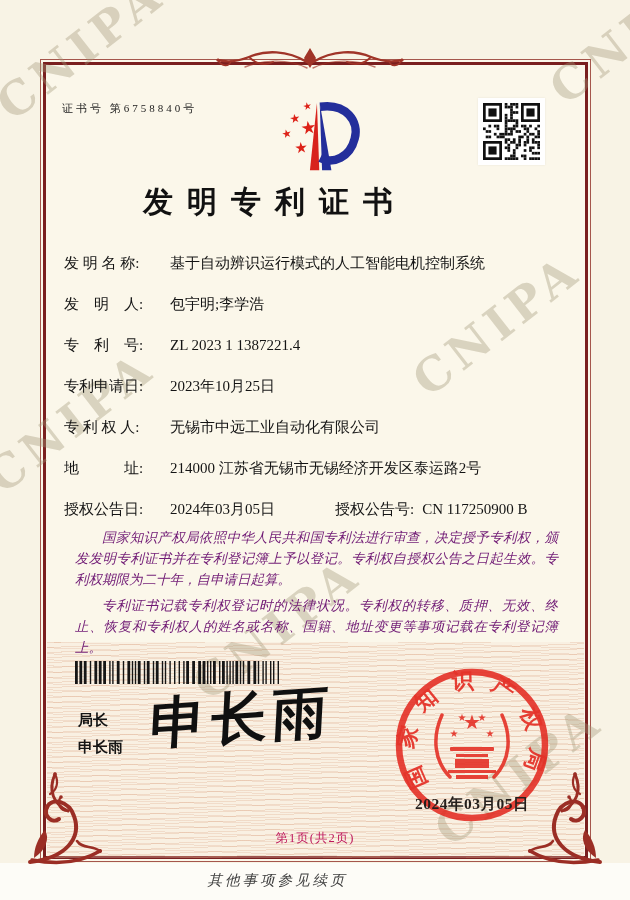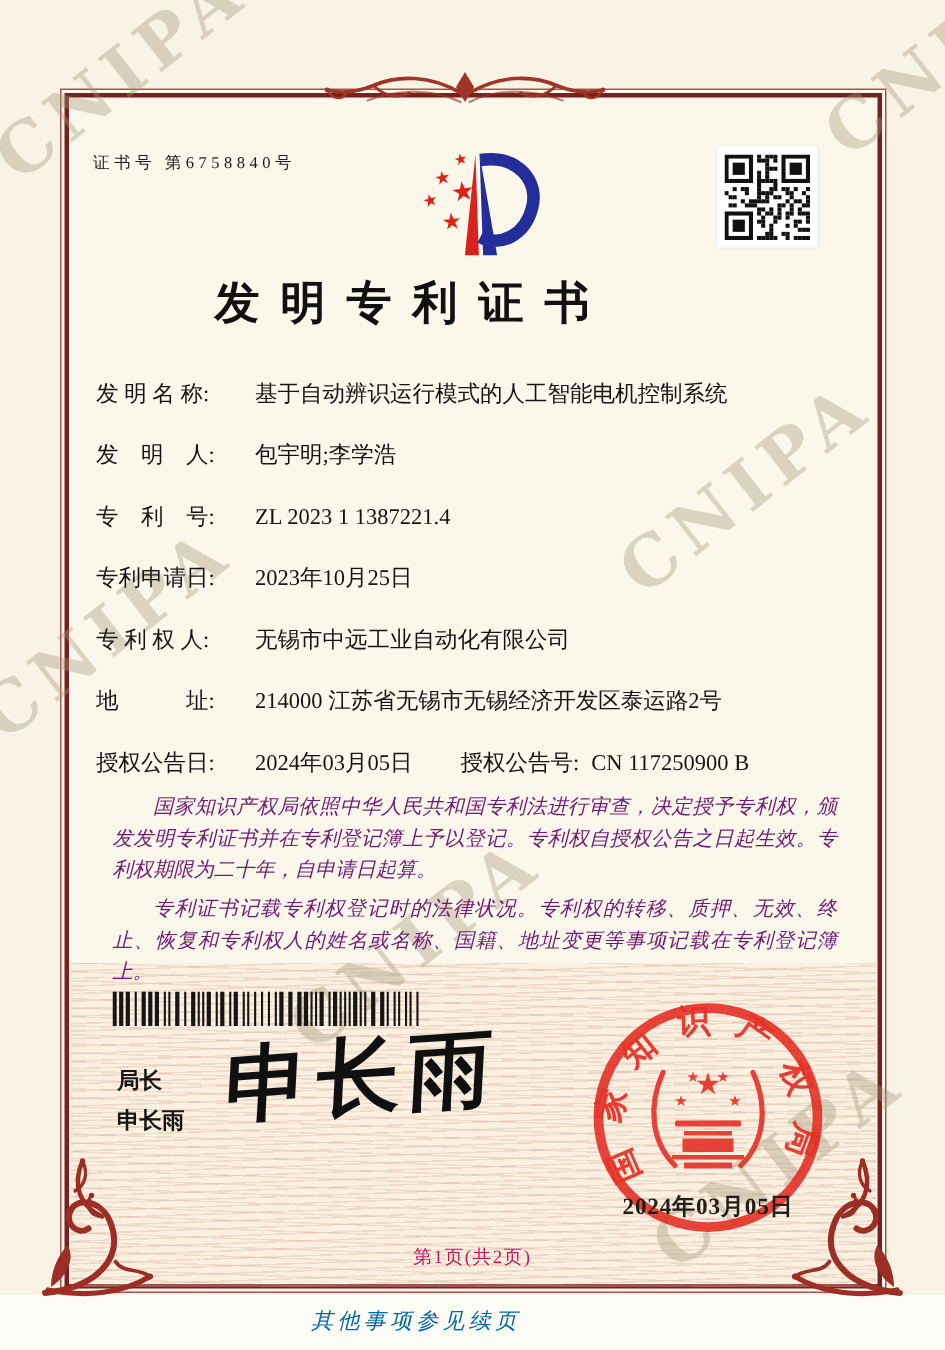--- a/index.html
+++ b/index.html
@@ -38,38 +38,38 @@
     position:absolute;left:0;top:182px;width:536px;z-index:3;box-sizing:border-box;
     text-align:center;font-size:30px;font-weight:bold;color:#111;
     letter-spacing:14px;padding-left:14px;
   }
   .fields{position:absolute;left:64px;top:253px;width:482px;z-index:3;color:#141414;}
   .frow{display:flex;margin-bottom:21px;font-size:15px;line-height:20px;}
   .flabel{width:106px;flex:none;}
   .fvalue{flex:1;}
   .frow.grant{position:relative;}
   .pair2{position:absolute;left:243px;top:0;display:flex;}
-  .pair2 .flabel{width:auto;margin-right:8px;}
+  .pair2 .flabel{width:auto;margin-right:8px;margin-left:28px;}
   .bodytext{
     position:absolute;left:75px;top:527px;width:483px;z-index:3;
     font-size:13.5px;line-height:21px;text-align:justify;font-style:italic;color:#701a75;
   }
   .bodytext p{margin:0;text-indent:2em;}
   .bodytext p + p{margin-top:5px;}
   .barcode{position:absolute;left:75px;top:661px;z-index:3;}
   .dir-title{position:absolute;left:78px;top:711px;z-index:3;font-family:"Liberation Sans",sans-serif;font-weight:bold;font-size:15px;color:#151515;}
   .dir-name{position:absolute;left:78px;top:738px;z-index:3;font-family:"Liberation Sans",sans-serif;font-weight:bold;font-size:15px;color:#151515;}
   .autograph{
     position:absolute;left:150px;top:680px;width:210px;z-index:3;
     font-family:"DejaVu Serif",serif;font-weight:bold;font-size:56px;color:#101010;
     letter-spacing:5px;transform:rotate(-4deg) skewX(-7deg);
   }
   .seal{position:absolute;left:392px;top:663px;width:160px;height:164px;z-index:4;opacity:.93;}
   .page-info{position:absolute;left:0;top:830px;width:630px;z-index:3;text-align:center;font-size:12.5px;letter-spacing:1px;color:#be185d;}
-  .note{position:absolute;left:0;top:871px;width:555px;z-index:3;text-align:center;font-size:14.5px;font-style:italic;letter-spacing:3px;color:#0369a1;}
+  .note{position:absolute;left:0;top:871px;width:555px;z-index:3;text-align:center;font-size:14.5px;font-style:italic;letter-spacing:3px;color:#404040;}
   .ornament-top{position:absolute;left:215px;top:44px;width:190px;height:40px;z-index:5;}
   .flourish{position:absolute;width:96px;height:96px;z-index:5;}
   .flourish.left{left:22px;top:770px;}
   .flourish.right{left:512px;top:770px;transform:scaleX(-1);}
 </style>
 </head>
 <body>
 
 <div class="wm" style="left:-18px;top:22px;">CNIPA</div>
 <div class="wm" style="left:535px;top:6px;">CNIPA</div>

